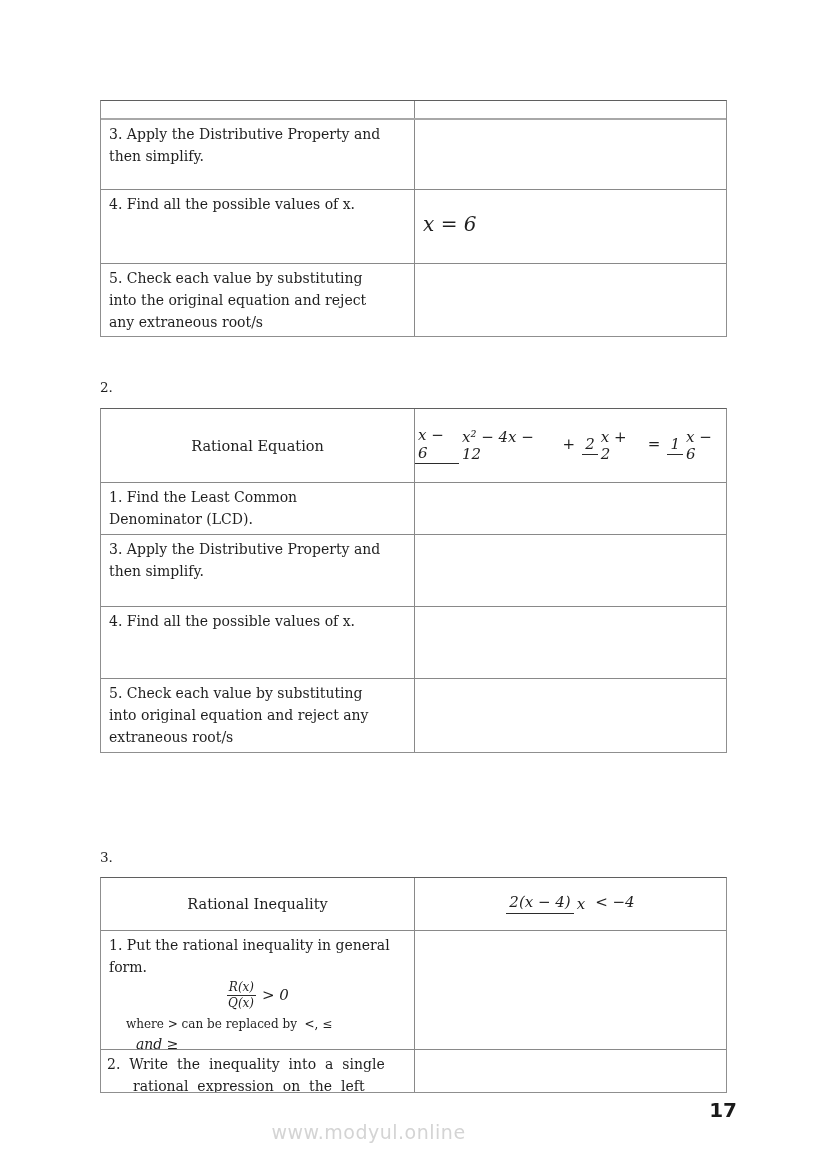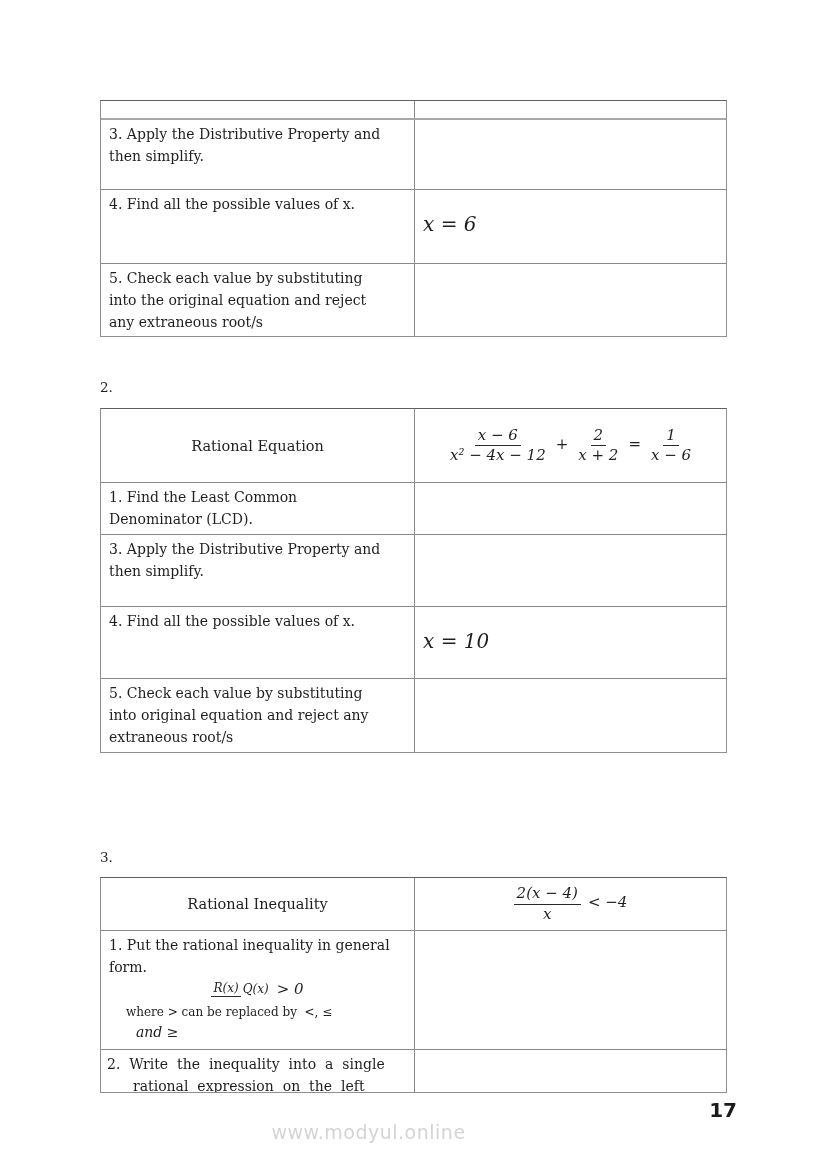--- a/index.html
+++ b/index.html
@@ -51,34 +51,34 @@
   .eq{
     height:100%;
     display:flex;
     align-items:center;
     justify-content:center;
     gap:7px;
     font-style:italic;
     font-size:15px;
     line-height:1.15;
   }
-  .frac{display:inline-flex;flex-direction:column;align-items:center;}
+  .frac{display:inline-flex;flex-direction:row;align-items:center;}
   .frac .num{padding:0 3px 1px 3px;border-bottom:1px solid #2b2b2b;}
   .frac .den{padding:1px 3px 0 3px;}
   .op{padding-bottom:2px;}
   .eq-small{
     display:flex;
     align-items:center;
     justify-content:center;
     gap:6px;
     font-style:italic;
     margin:3px 0 2px 0;
     line-height:1.1;
   }
-  .eq-small .sfrac{display:inline-flex;flex-direction:row;align-items:flex-start;font-size:12px;}
+  .eq-small .sfrac{display:inline-flex;flex-direction:column;align-items:flex-end;font-size:12px;}
   .eq-small .sfrac .num{padding:0 2px 1px 2px;border-bottom:1px solid #2b2b2b;}
   .eq-small .sfrac .den{padding:1px 2px 0 2px;}
   .eq-small .rhs{font-size:15px;}
   .where-line{
     padding:2px 4px 0 25px;
     font-size:12px;
     line-height:20px;
     white-space:pre-line;
   }
   .and-line{
@@ -199,23 +199,20 @@
       <div class="cl">
         <div class="ct">3. Apply the Distributive Property and
 then simplify.</div>
       </div>
       <div class="cr"></div>
     </div>
     <div class="trow h72">
       <div class="cl">
         <div class="ct">4. Find all the possible values of x.</div>
       </div>
-      <div class="cr">
-        <div class="val">x = 10</div>
-      </div>
     </div>
     <div class="trow h74">
       <div class="cl">
         <div class="ct">5. Check each value by substituting
 into original equation and reject any
 extraneous root/s</div>
       </div>
       <div class="cr"></div>
     </div>
   </div>

